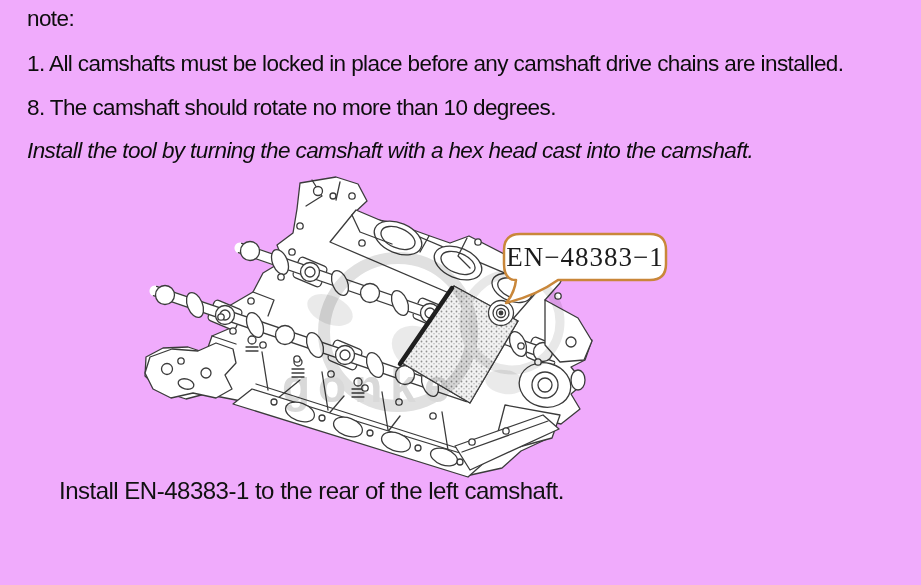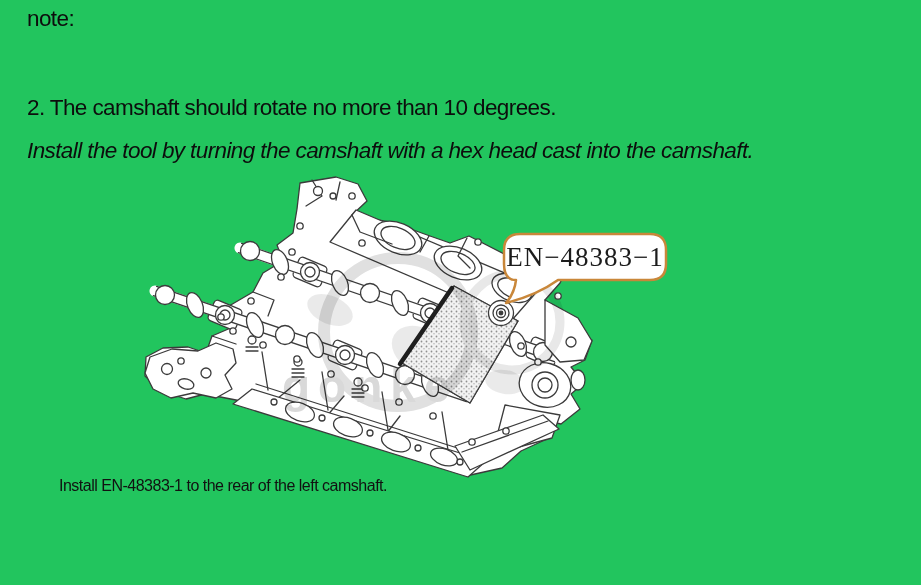--- a/index.html
+++ b/index.html
@@ -1,39 +1,39 @@
 <!DOCTYPE html>
 <html><head>
 <meta charset="utf-8">
 <title>Camshaft Tool Instruction</title>
 <style>
   html,body{margin:0;padding:0;background:#ffffff;}
   .page{
     position:relative;
     width:921px;height:585px;
-    background:#22c55e;
+    background:#f0abfc;
     overflow:hidden;
     font-family:"Liberation Sans","DejaVu Sans",sans-serif;
     color:#0d0d0d;
   }
   .tline{
     position:absolute;
     white-space:nowrap;
     font-size:22.5px;
     letter-spacing:-0.6px;
     color:#0d0d0d;
   }
   .t-note{left:27px;top:6px;}
   .t-l1{left:27px;top:51px;}
   .t-l2{left:27px;top:95px;}
   .t-l3{left:27px;top:138px;font-style:italic;}
   .caption{
     position:absolute;
     white-space:nowrap;
-    font-size:16px;
+    font-size:24px;
     letter-spacing:-0.5px;
     color:#111111;
   }
   .c-1{left:59px;top:477px;}
   .c-2{left:62px;top:510px;}
   .c-3{left:65px;top:544px;}
   .fig{
     position:absolute;left:0;top:0;width:921px;height:585px;
   }
   .watermark-layer{mix-blend-mode:multiply;}
@@ -48,21 +48,22 @@
     font-weight:700;
     letter-spacing:8px;
   }
 </style>
 </head>
 <body>
 
 <div class="page">
 
   <div class="tline t-note">note:</div>
-  <div class="tline t-l2">2. The camshaft should rotate no more than 10 degrees.</div>
+  <div class="tline t-l1">1. All camshafts must be locked in place before any camshaft drive chains are installed.</div>
+  <div class="tline t-l2">8. The camshaft should rotate no more than 10 degrees.</div>
   <div class="tline t-l3">Install the tool by turning the camshaft with a hex head cast into the camshaft.</div>
 
   <svg class="fig" viewBox="0 0 921 585" aria-hidden="true">
     <defs>
       <pattern id="stip" width="5" height="5" patternUnits="userSpaceOnUse">
         <rect width="5" height="5" fill="#f2f2f2"></rect>
         <circle cx="1.5" cy="1.5" r="0.9" fill="#8f8f8f"></circle>
         <circle cx="4" cy="3.8" r="0.7" fill="#ababab"></circle>
       </pattern>
     </defs>

